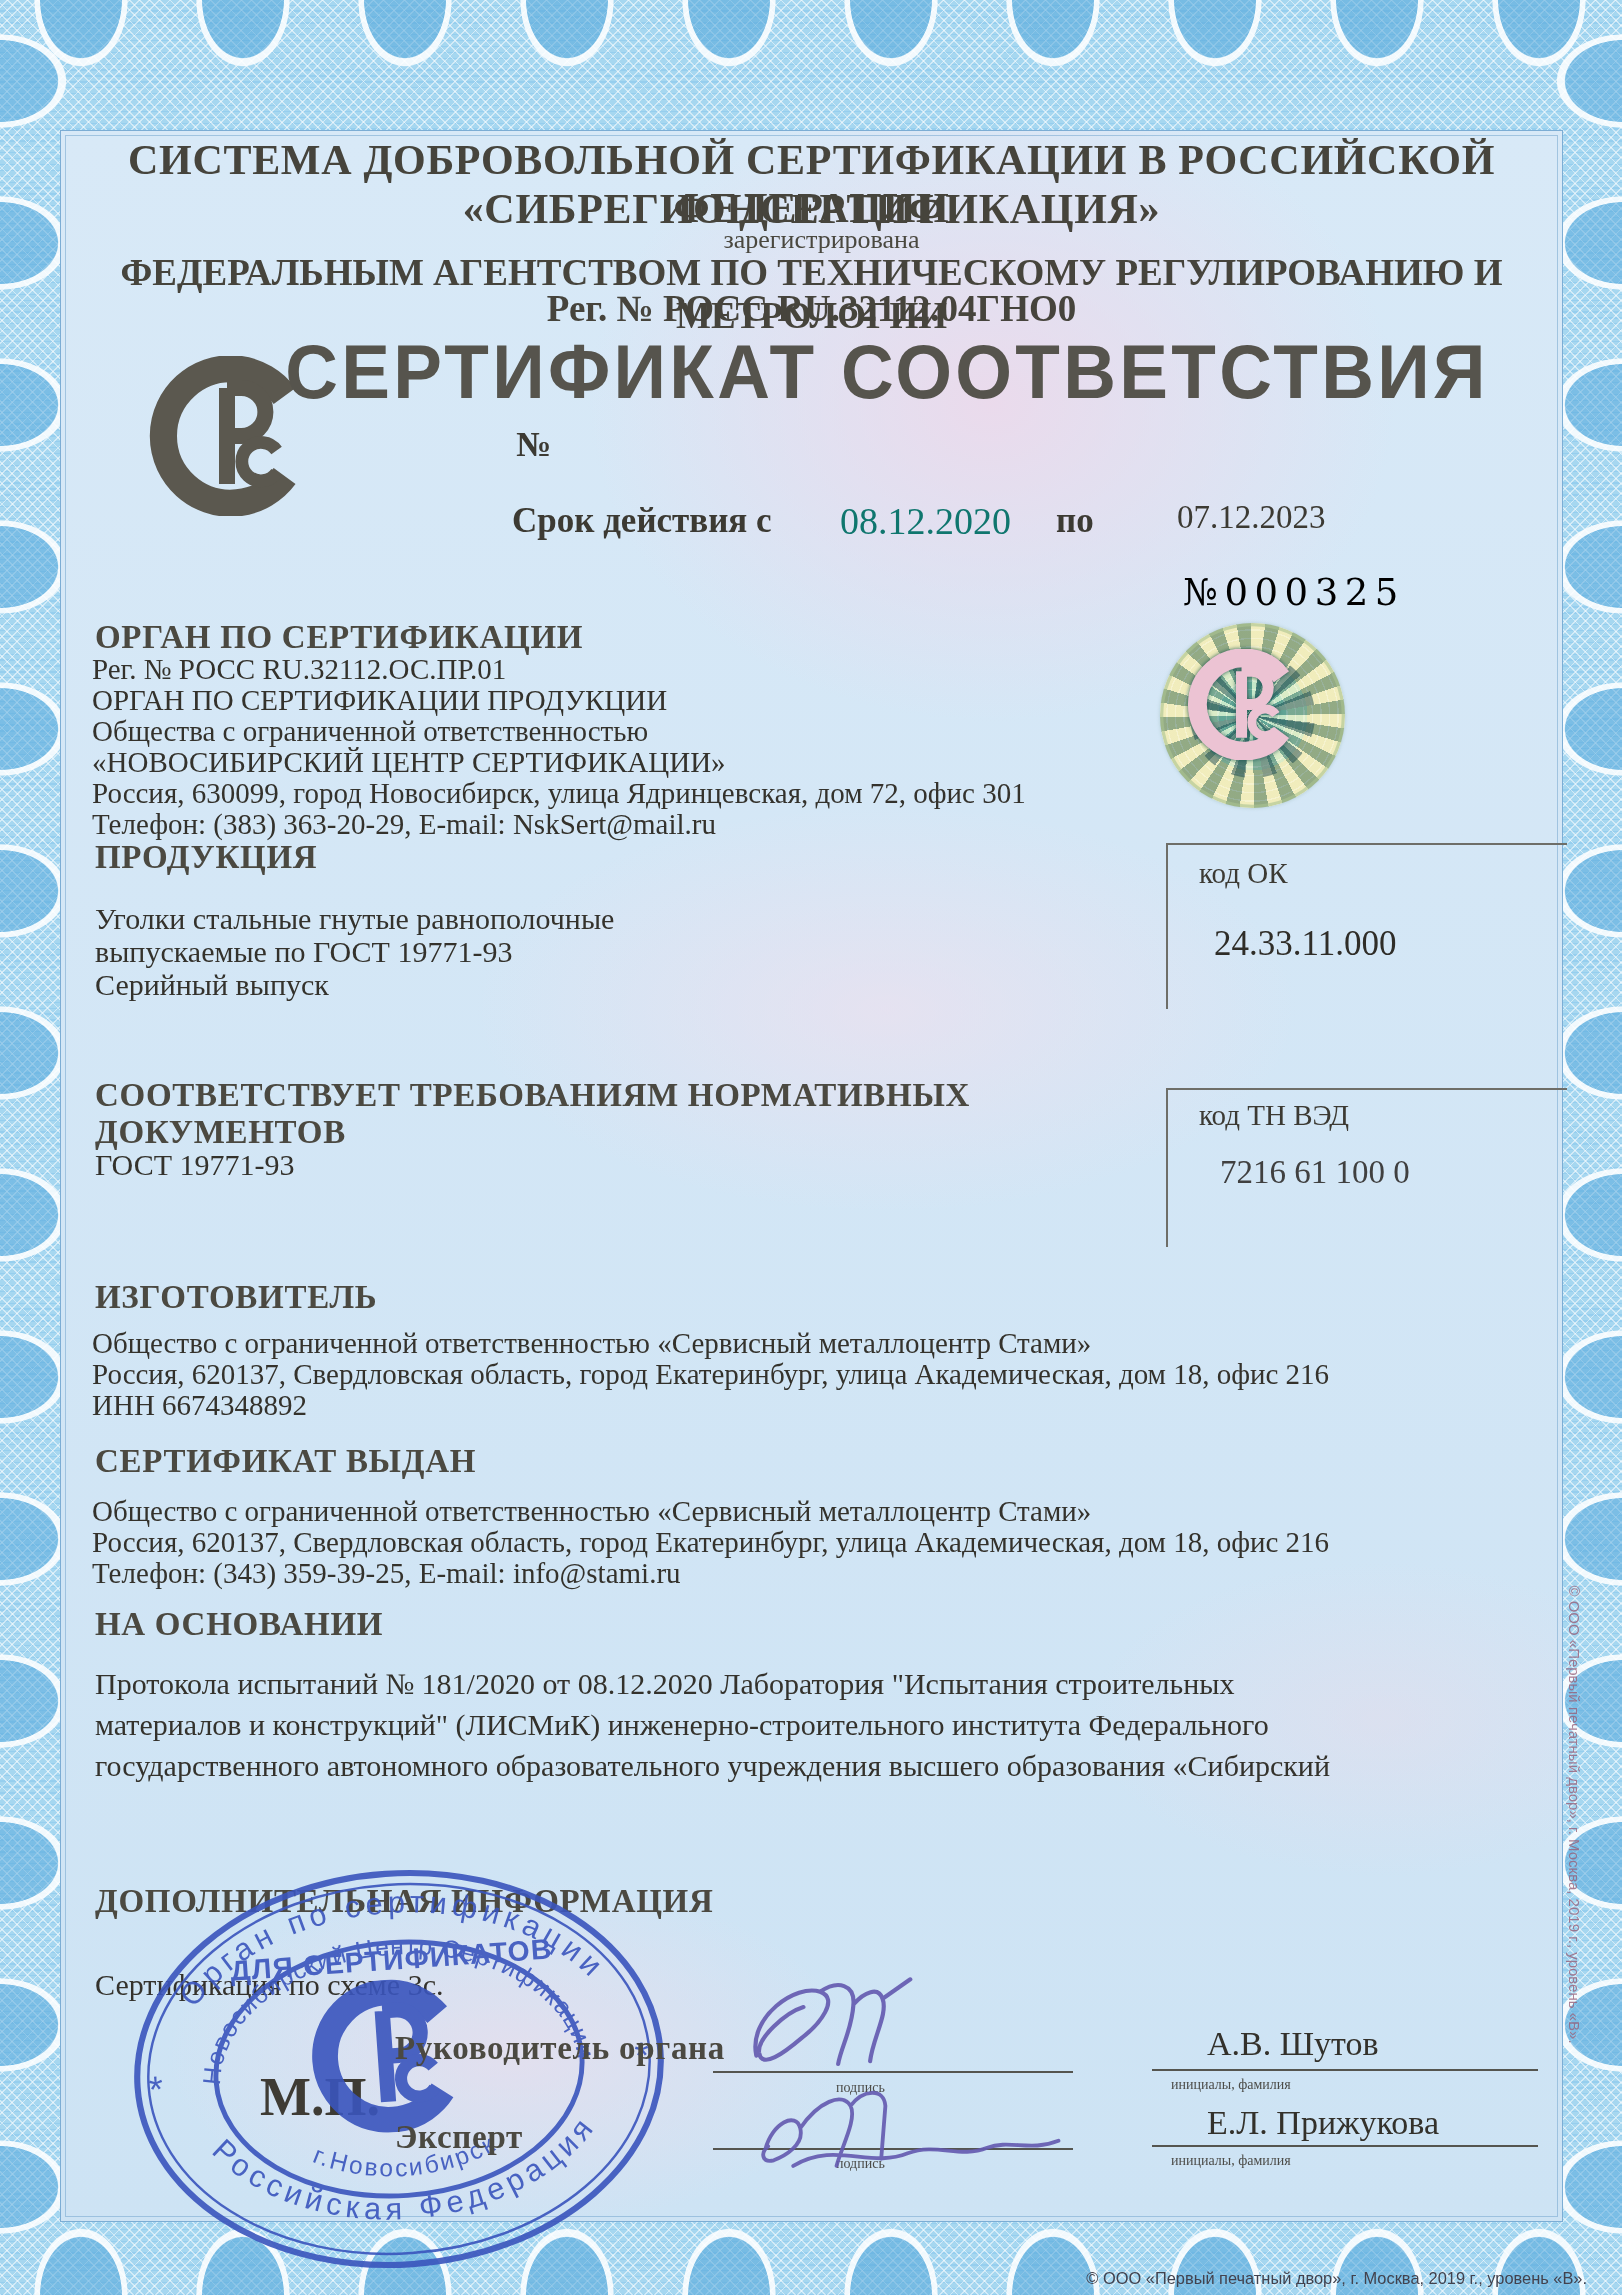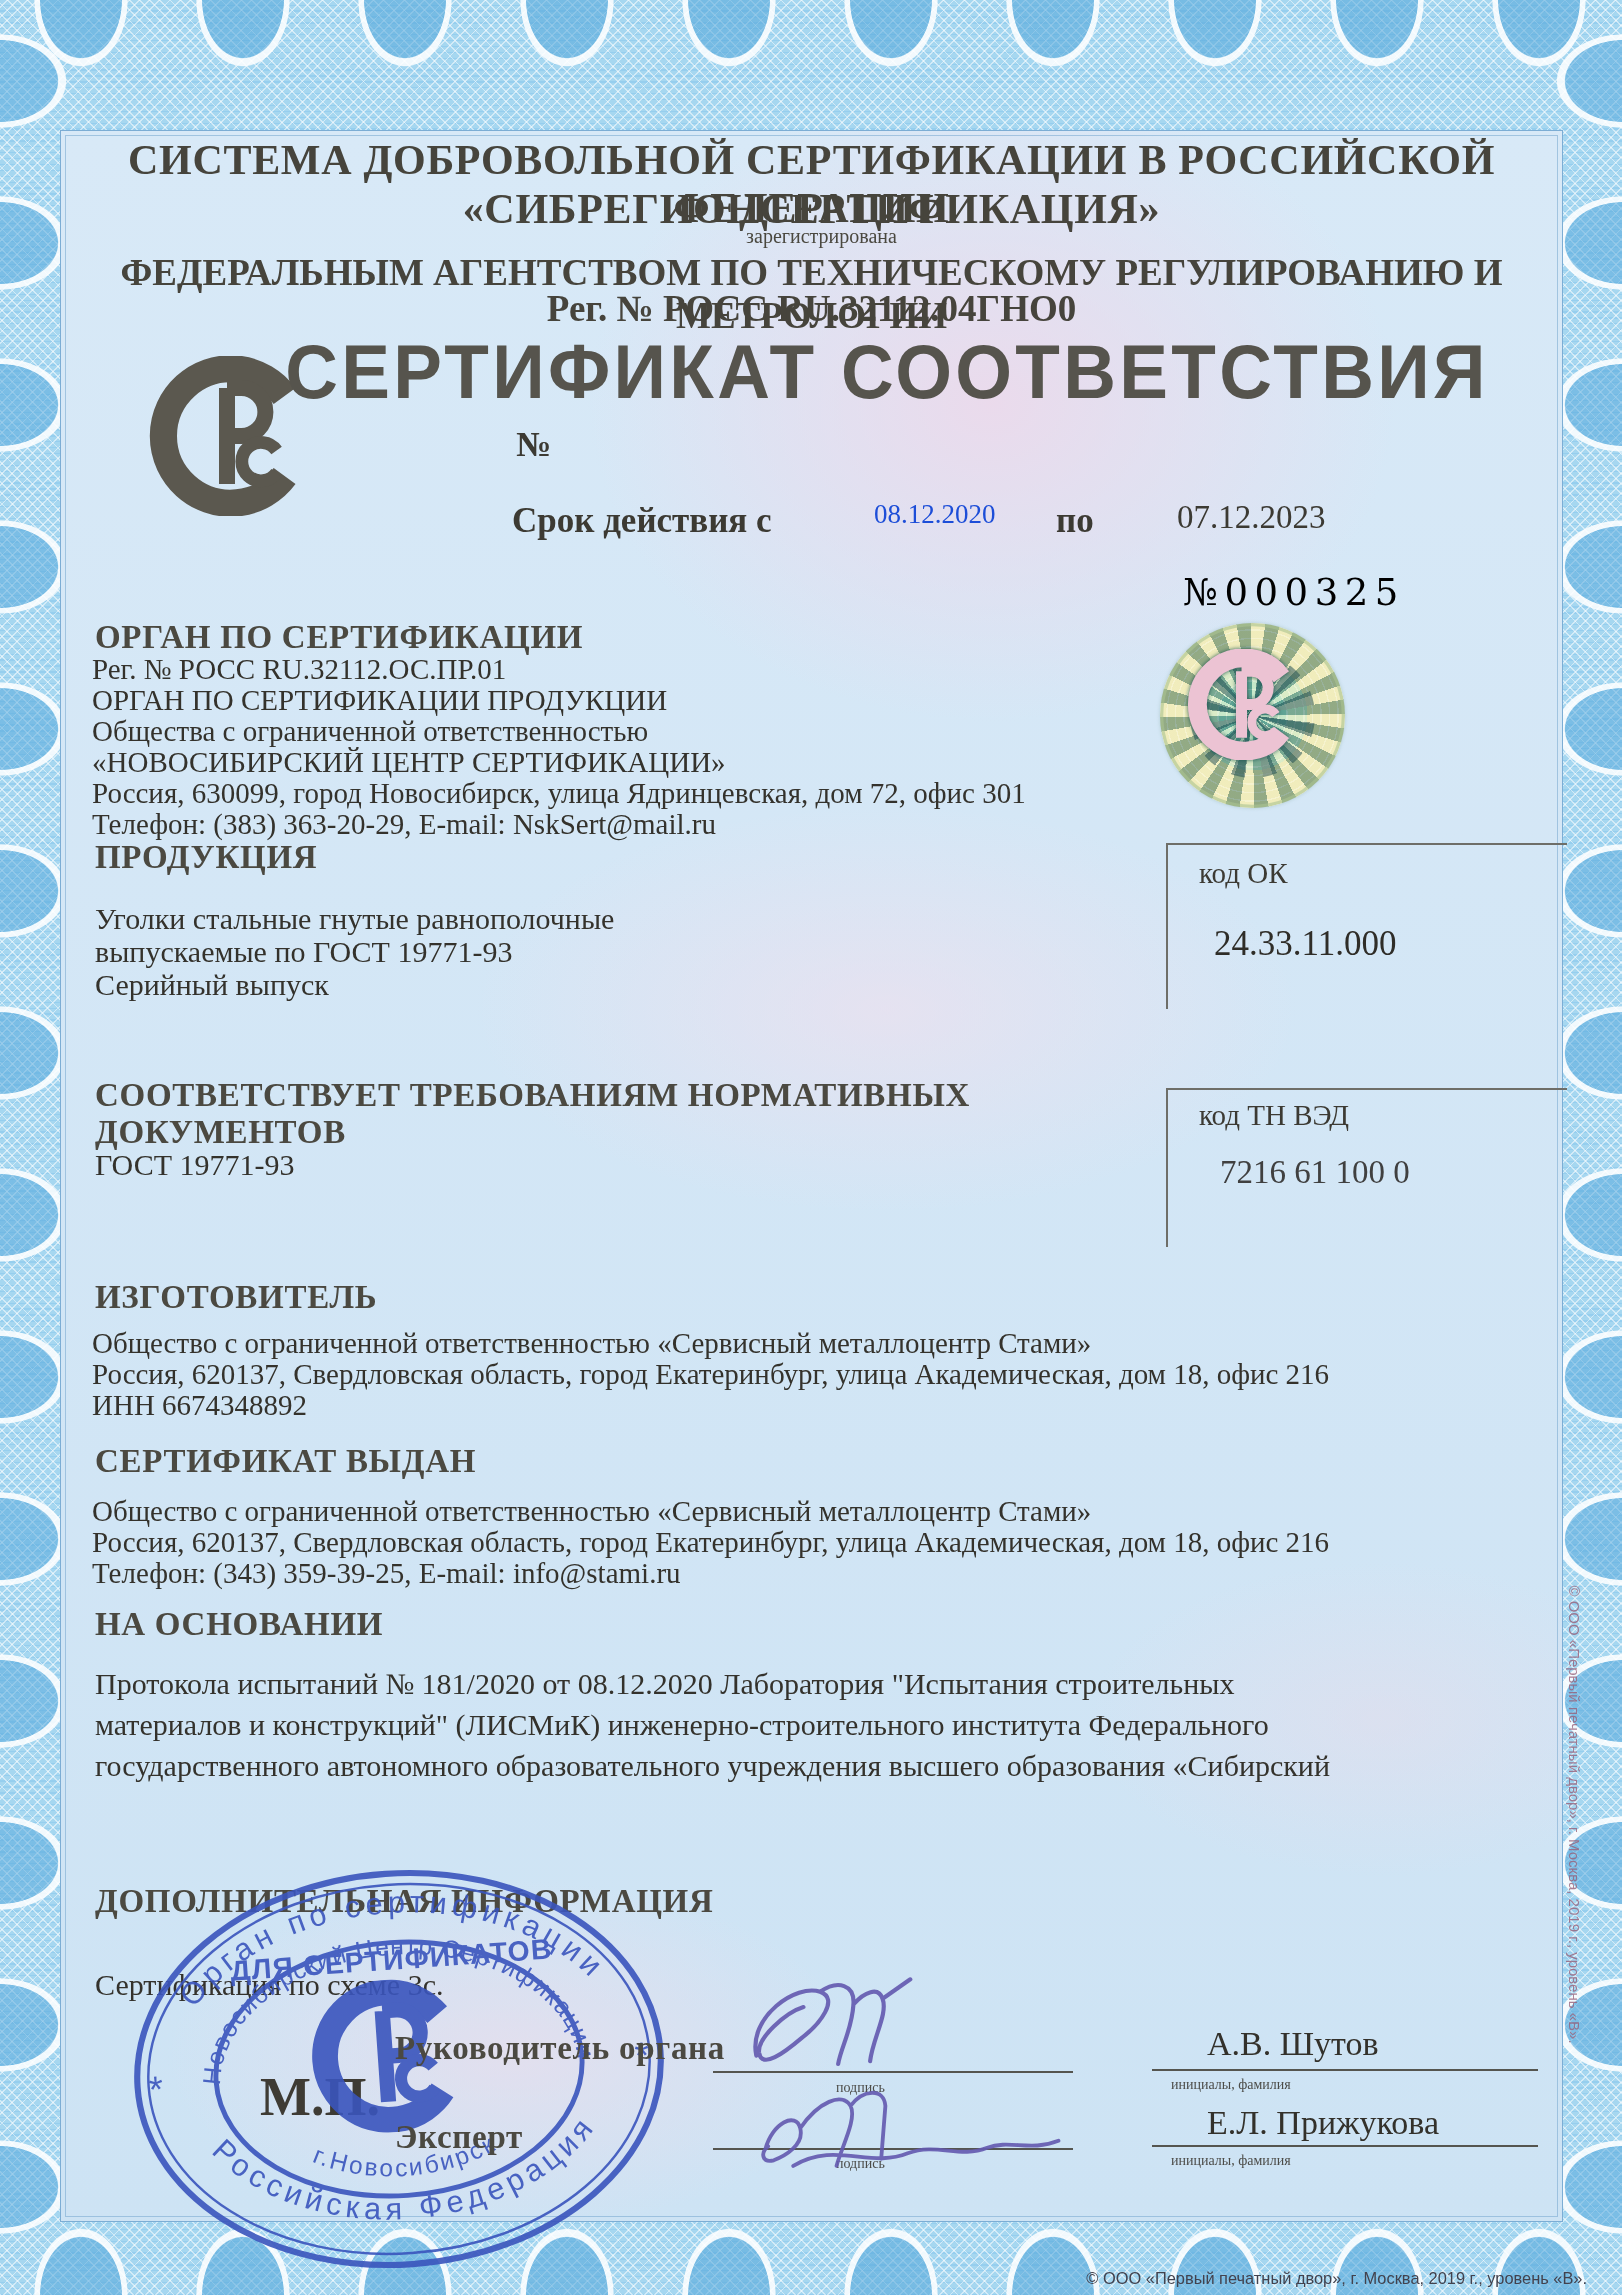--- a/index.html
+++ b/index.html
@@ -27,21 +27,21 @@
       radial-gradient(ellipse 622px 491px at 62% 13%, rgba(238,216,234,.85), transparent 65%),
       radial-gradient(ellipse 687px 340px at 55% 42%, rgba(241,223,237,.6), transparent 60%),
       radial-gradient(ellipse 556px 281px at 30% 92%, rgba(240,220,234,.6), transparent 62%),
       radial-gradient(ellipse 491px 262px at 88% 76%, rgba(236,218,232,.4), transparent 60%),
       linear-gradient(#d8e9f7,#cde3f4);}
   .panel::after{content:"";position:absolute;inset:3.9px;border:0.7px solid rgba(116,166,206,.55);pointer-events:none;}
 
   .abs{position:absolute;}
   .ctr{left:62px;right:62px;text-align:center;}
   .hdr1{font-weight:bold;font-size:42px;color:#46443c;letter-spacing:0.7px;}
-  .hdr-small{font-size:20px;color:#4a483f;padding-left:20px;}
+  .hdr-small{font-size:26px;color:#4a483f;padding-left:20px;}
   .hdr2{font-weight:bold;font-size:37px;color:#46443c;}
   .cert-title{font-family:"Liberation Sans","DejaVu Sans",sans-serif;font-weight:bold;
     font-size:73px;color:#56544d;letter-spacing:3.3px;transform:scaleY(1.04);}
   .num-row{font-weight:bold;color:#3c3a33;}
   .sec-h{font-weight:bold;font-size:33px;color:#4b4941;letter-spacing:0.7px;}
   .body-t{font-size:29px;color:#34322c;line-height:31px;}
   .body-l{font-size:30px;color:#34322c;}
   .small-cap{font-size:14px;color:#4c4c48;}
   .uline{border-bottom:2px solid #55554f;}
   .boxline{border-top:2px solid #6e6e68;border-left:2px solid #6e6e68;}
@@ -87,21 +87,21 @@
 
   <svg class="abs" style="left:145px;top:356px;width:196px;height:160px;color:#5b584f" viewBox="0 0 120 100">
       <use href="#rst-logo"></use>
     </svg>
 
   <div class="abs cert-title" style="left:203px;right:52px;top:330px;text-align:center">СЕРТИФИКАТ СООТВЕТСТВИЯ</div>
 
   <div class="abs num-row" style="left:516px;top:425px;font-size:35px">№</div>
 
   <div class="abs num-row" style="left:512px;top:501px;font-size:35px">Срок действия с</div>
-  <div class="abs" style="left:874px;top:499px;font-size:27px;color:#1d4ed8">08.12.2020</div>
+  <div class="abs" style="left:840px;top:499px;font-size:38px;color:#0f766e">08.12.2020</div>
   <div class="abs num-row" style="left:1056px;top:501px;font-size:35px">по</div>
   <div class="abs" style="left:1177px;top:499px;font-size:33px;color:#3c3a33">07.12.2023</div>
 
   <div class="abs blank-num" style="left:1183px;top:571px">№000325</div>
 
   <div class="abs sec-h" style="left:95px;top:619px">ОРГАН ПО СЕРТИФИКАЦИИ</div>
   <div class="abs body-t" style="left:92px;top:654px;width:1060px">
     <div>Рег. № РОСС RU.32112.ОС.ПР.01</div>
     <div>ОРГАН ПО СЕРТИФИКАЦИИ ПРОДУКЦИИ</div>
     <div>Общества с ограниченной ответственностью</div>

